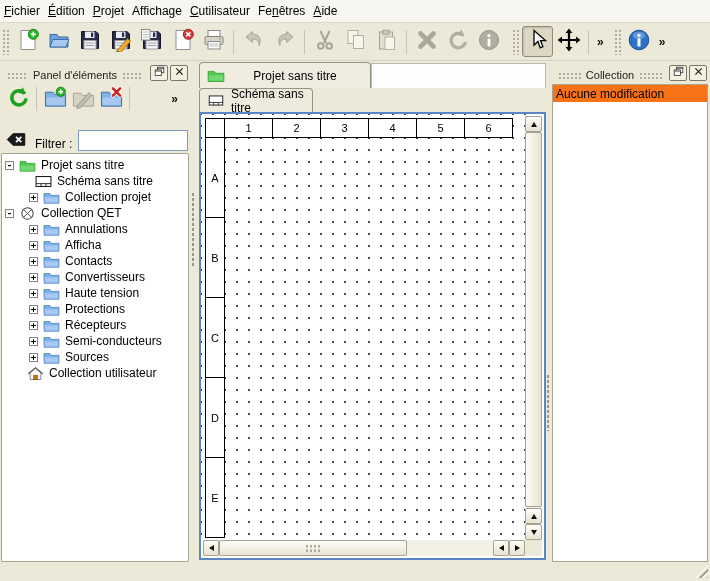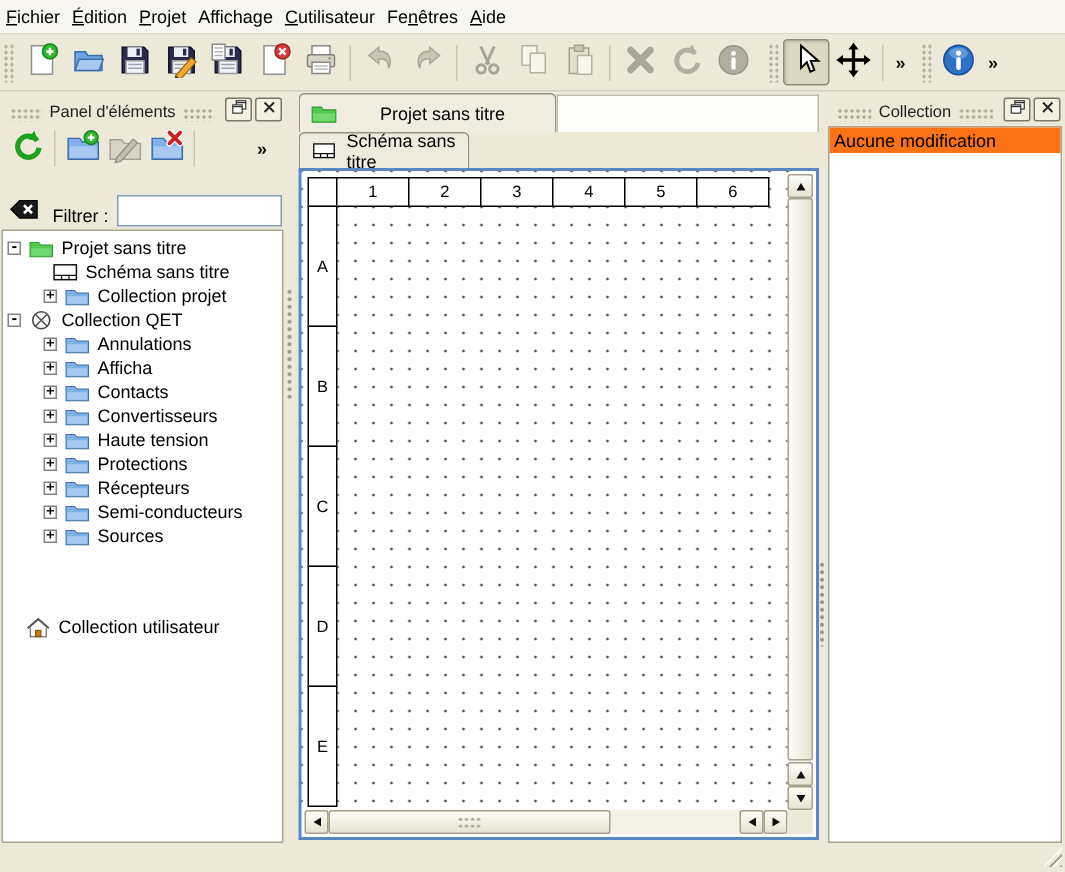--- a/index.html
+++ b/index.html
@@ -37,21 +37,21 @@
   #filter-row{position:absolute;left:6px;top:127px;width:182px;height:24px;display:flex;align-items:flex-end;}
   #filter-row svg{width:20px;height:17px;flex:none;}
   #filter-label{margin:0 6px 0 9px;white-space:nowrap;}
   #filter-input{width:104px;height:19px;border:1px solid #7f9db9;background:#fff;font:12px "Liberation Sans",sans-serif;padding:0 2px;}
 
   
   #tree{position:absolute;left:1px;top:153px;width:188px;height:409px;background:#fff;border:1px solid #a9a591;border-radius:1px;box-sizing:border-box;padding-top:3px;overflow:hidden;}
   .trow{display:flex;align-items:center;height:16px;padding-left:3px;white-space:nowrap;cursor:default;}
   .trow.l1{padding-left:27px;}
   .trow.leaf1{padding-left:33px;}
-  .trow.leaf0{padding-left:15px;margin-top:45px;}
+  .trow.leaf0{padding-left:25px;}
   .exp{width:9px;height:9px;border:1px solid #848484;background:#fff;margin-right:5px;display:flex;align-items:center;justify-content:center;font:bold 9px/1 "DejaVu Sans Mono",monospace;color:#000;box-sizing:border-box;flex:none;}
   .ticon{width:17px;height:15px;margin-right:5px;flex:none;}
   .ticon svg{width:17px;height:15px;display:block;}
   .tlabel{font-size:12px;}
 
   
   .split-dots{position:absolute;width:4px;background-image:radial-gradient(#99958a 1.1px,transparent 1.3px);background-size:4px 5px;}
 
   
   #project-tab{position:absolute;left:199px;top:62px;width:172px;height:26px;background:#f0ede0;border:1px solid #989484;border-bottom:none;border-radius:4px 4px 0 0;display:flex;align-items:center;box-sizing:border-box;padding:0 6px;}

